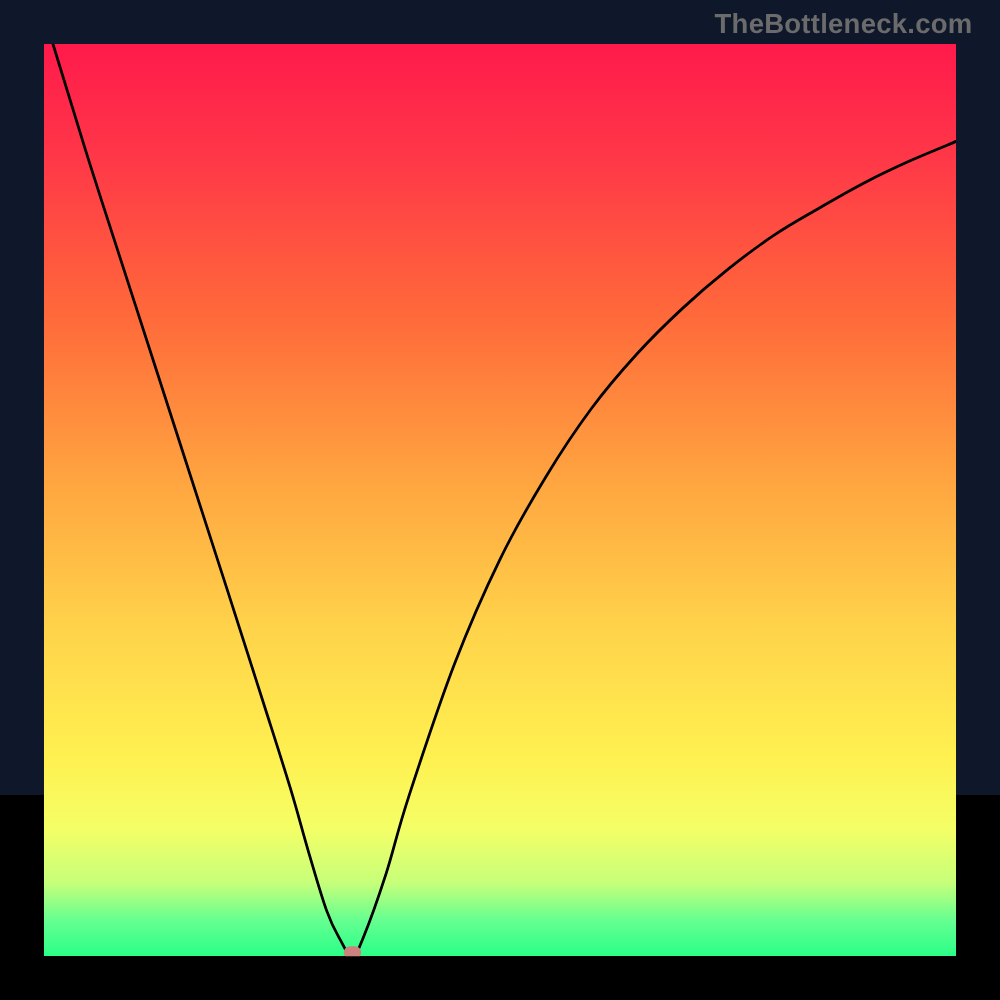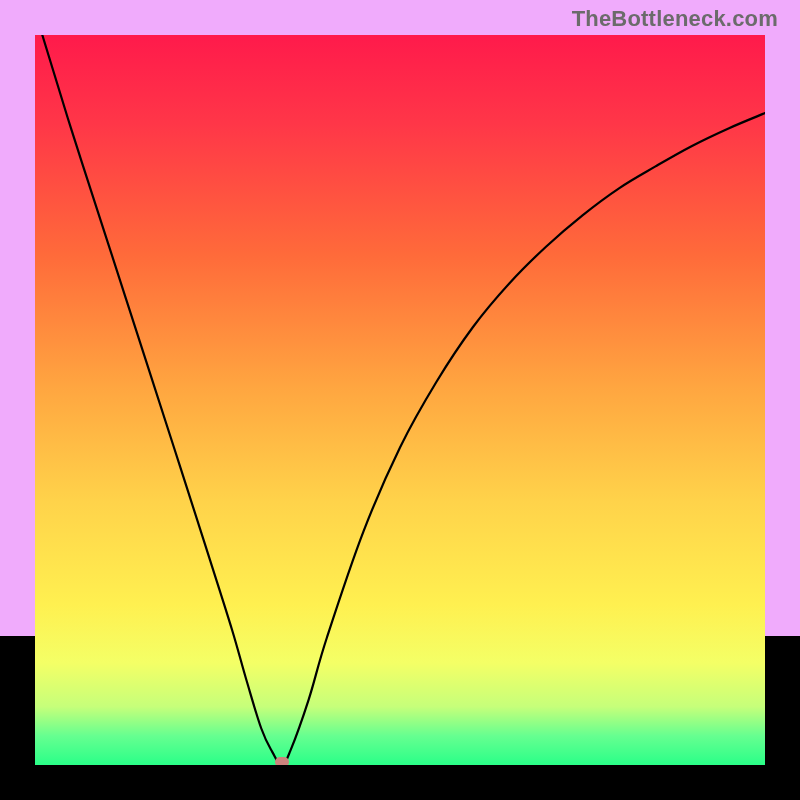--- a/index.html
+++ b/index.html
@@ -10,21 +10,21 @@
     overflow: hidden;
     background: #000;
     font-family: Arial, Helvetica, sans-serif;
   }
   .frame {
     position: absolute;
     left: 0;
     top: 0;
     width: 800px;
     height: 636px;
-    background: #f0abfc;
+    background: #0f172a;
   }
   .plot-area {
     position: absolute;
     left: 35px;
     top: 35px;
     width: 730px;
     height: 730px;
     overflow: hidden;
   }
   .gradient {

